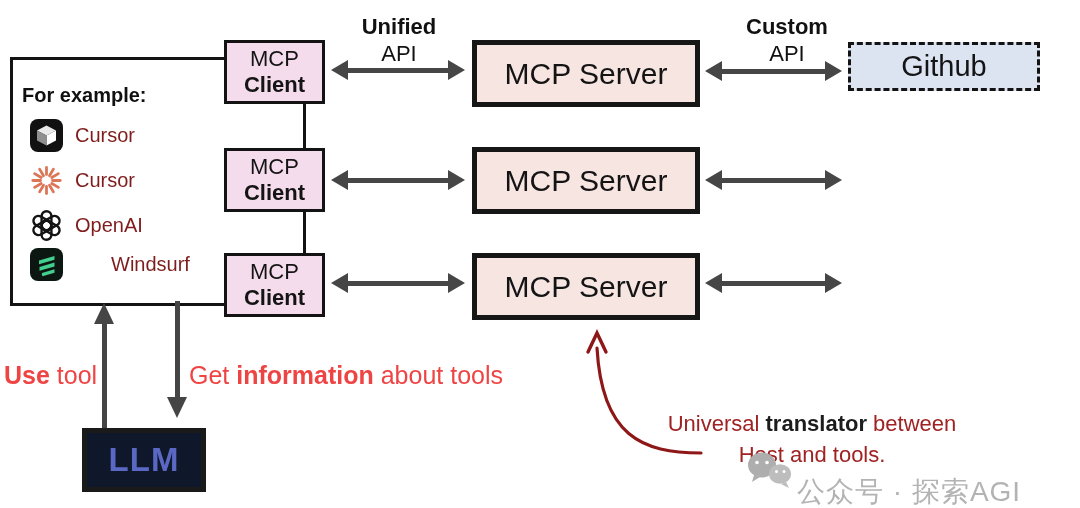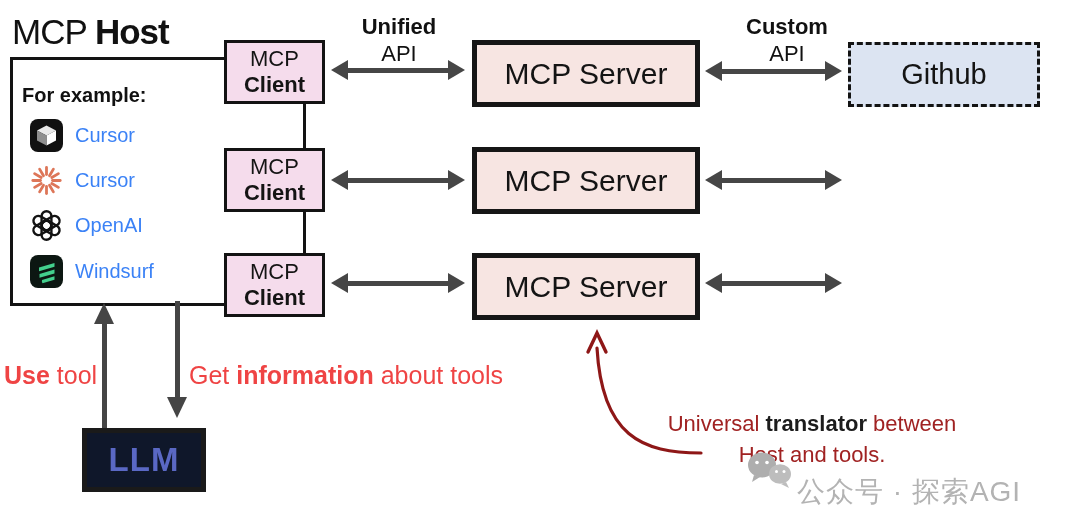--- a/index.html
+++ b/index.html
@@ -12,29 +12,29 @@
   
   .title{left:12px;top:12px;font-size:35px;letter-spacing:-1px;color:#111;}
   .title .mcp{font-weight:400;}
   .title .host{font-weight:800;}
   
   .host-box{left:10px;top:57px;width:214px;height:243px;
     border-left:3px solid #131313;border-top:3px solid #131313;border-bottom:3px solid #131313;background:#fff;}
   .for-example{left:22px;top:84px;font-size:20px;font-weight:700;color:#111;}
   .app-row{height:33px;display:flex;align-items:center;}
   .app-icon{width:33px;height:33px;flex:0 0 33px;}
-  .app-label{margin-left:12px;font-size:20px;color:#3b82f6;}
+  .app-label{margin-left:12px;font-size:20px;color:#7f1d1d;}
   
   .node{display:flex;flex-direction:column;align-items:center;justify-content:center;text-align:center;box-sizing:border-box;}
   .client{left:224px;width:101px;height:64px;border:3px solid #131313;font-size:22px;line-height:26px;}
   .client .l2{font-weight:700;}
   .server{left:472px;width:228px;height:67px;border:5px solid #161616;font-size:30px;flex-direction:row;}
   .server .normal{font-weight:400;white-space:pre;}
   .server .bold{font-weight:400;text-align:right;}
-  .endpoint{left:848px;width:192px;height:65px;border:3px dashed #131313;font-size:29px;font-weight:400;}
+  .endpoint{left:848px;width:192px;height:49px;border:3px dashed #131313;font-size:29px;font-weight:400;}
   .vconn{left:303px;width:3px;background:#131313;}
   
   .harrow{height:22px;}
   .harrow .stem{position:absolute;left:12px;right:12px;top:8px;height:5px;background:#464646;}
   .harrow .head-l,.harrow .head-r{position:absolute;top:0;width:0;height:0;border-top:10.5px solid transparent;border-bottom:10.5px solid transparent;}
   .harrow .head-l{left:0;border-right:17px solid #464646;}
   .harrow .head-r{right:0;border-left:17px solid #464646;}
   
   .api-label{width:110px;text-align:center;font-size:22px;line-height:27px;color:#111;}
   
@@ -50,23 +50,20 @@
   
   .watermark-text{left:797px;top:473px;font-size:28px;letter-spacing:1px;}
   svg{display:block;}
   .overlay{left:0;top:0;pointer-events:none;}
 </style>
 </head>
 <body>
 
 <div class="canvas">
 
-  <div class="abs title">
-    <span class="mcp">MCP </span><span class="host">Host</span>
-  </div>
 
   <div class="abs host-box"></div>
   <div class="abs for-example">For example:</div>
 
   <div class="abs app-row" style="left:30px;top:119px;">
     <svg class="app-icon" viewBox="0 0 33 33">
       <rect width="33" height="33" rx="8" fill="#111"></rect>
       <polygon points="16.5,6.5 26,11.5 16.5,16.5 7,11.5" fill="#e9e9e9"></polygon>
       <polygon points="26,11.5 26,21.5 16.5,26.5 16.5,16.5" fill="#ffffff"></polygon>
       <polygon points="7,11.5 16.5,16.5 16.5,26.5 7,21.5" fill="#8f8f8f"></polygon>
@@ -101,21 +98,21 @@
         <rect x="11.6" y="2.2" width="9.8" height="19" rx="4.9" transform="rotate(60 16.5 16.5)"></rect>
         <rect x="11.6" y="2.2" width="9.8" height="19" rx="4.9" transform="rotate(120 16.5 16.5)"></rect>
         <rect x="11.6" y="2.2" width="9.8" height="19" rx="4.9" transform="rotate(180 16.5 16.5)"></rect>
         <rect x="11.6" y="2.2" width="9.8" height="19" rx="4.9" transform="rotate(240 16.5 16.5)"></rect>
         <rect x="11.6" y="2.2" width="9.8" height="19" rx="4.9" transform="rotate(300 16.5 16.5)"></rect>
       </g>
     </svg>
     <span class="app-label">OpenAI</span>
   </div>
 
-  <div class="abs app-row" style="left:30px;top:255px;">
+  <div class="abs app-row" style="left:30px;top:248px;gap:36px;">
     <svg class="app-icon" viewBox="0 0 33 33">
       <rect width="33" height="33" rx="8" fill="#0c1712"></rect>
       <path d="M9 12.5 L24.5 8 L24.5 11.8 L9 16.3 Z" fill="#43cf8d"></path>
       <path d="M9.5 19 L24.5 14.6 L24.5 18.4 L9.5 22.8 Z" fill="#43cf8d"></path>
       <path d="M12 25 L24.5 21.2 L24.5 24.8 L12.5 28.3 Q11.5 26.8 12 25 Z" fill="#43cf8d"></path>
     </svg>
     <span class="app-label">Windsurf</span>
   </div>
 
   <div class="abs node client" style="top: 40px; background-color: rgb(245, 220, 236);">

